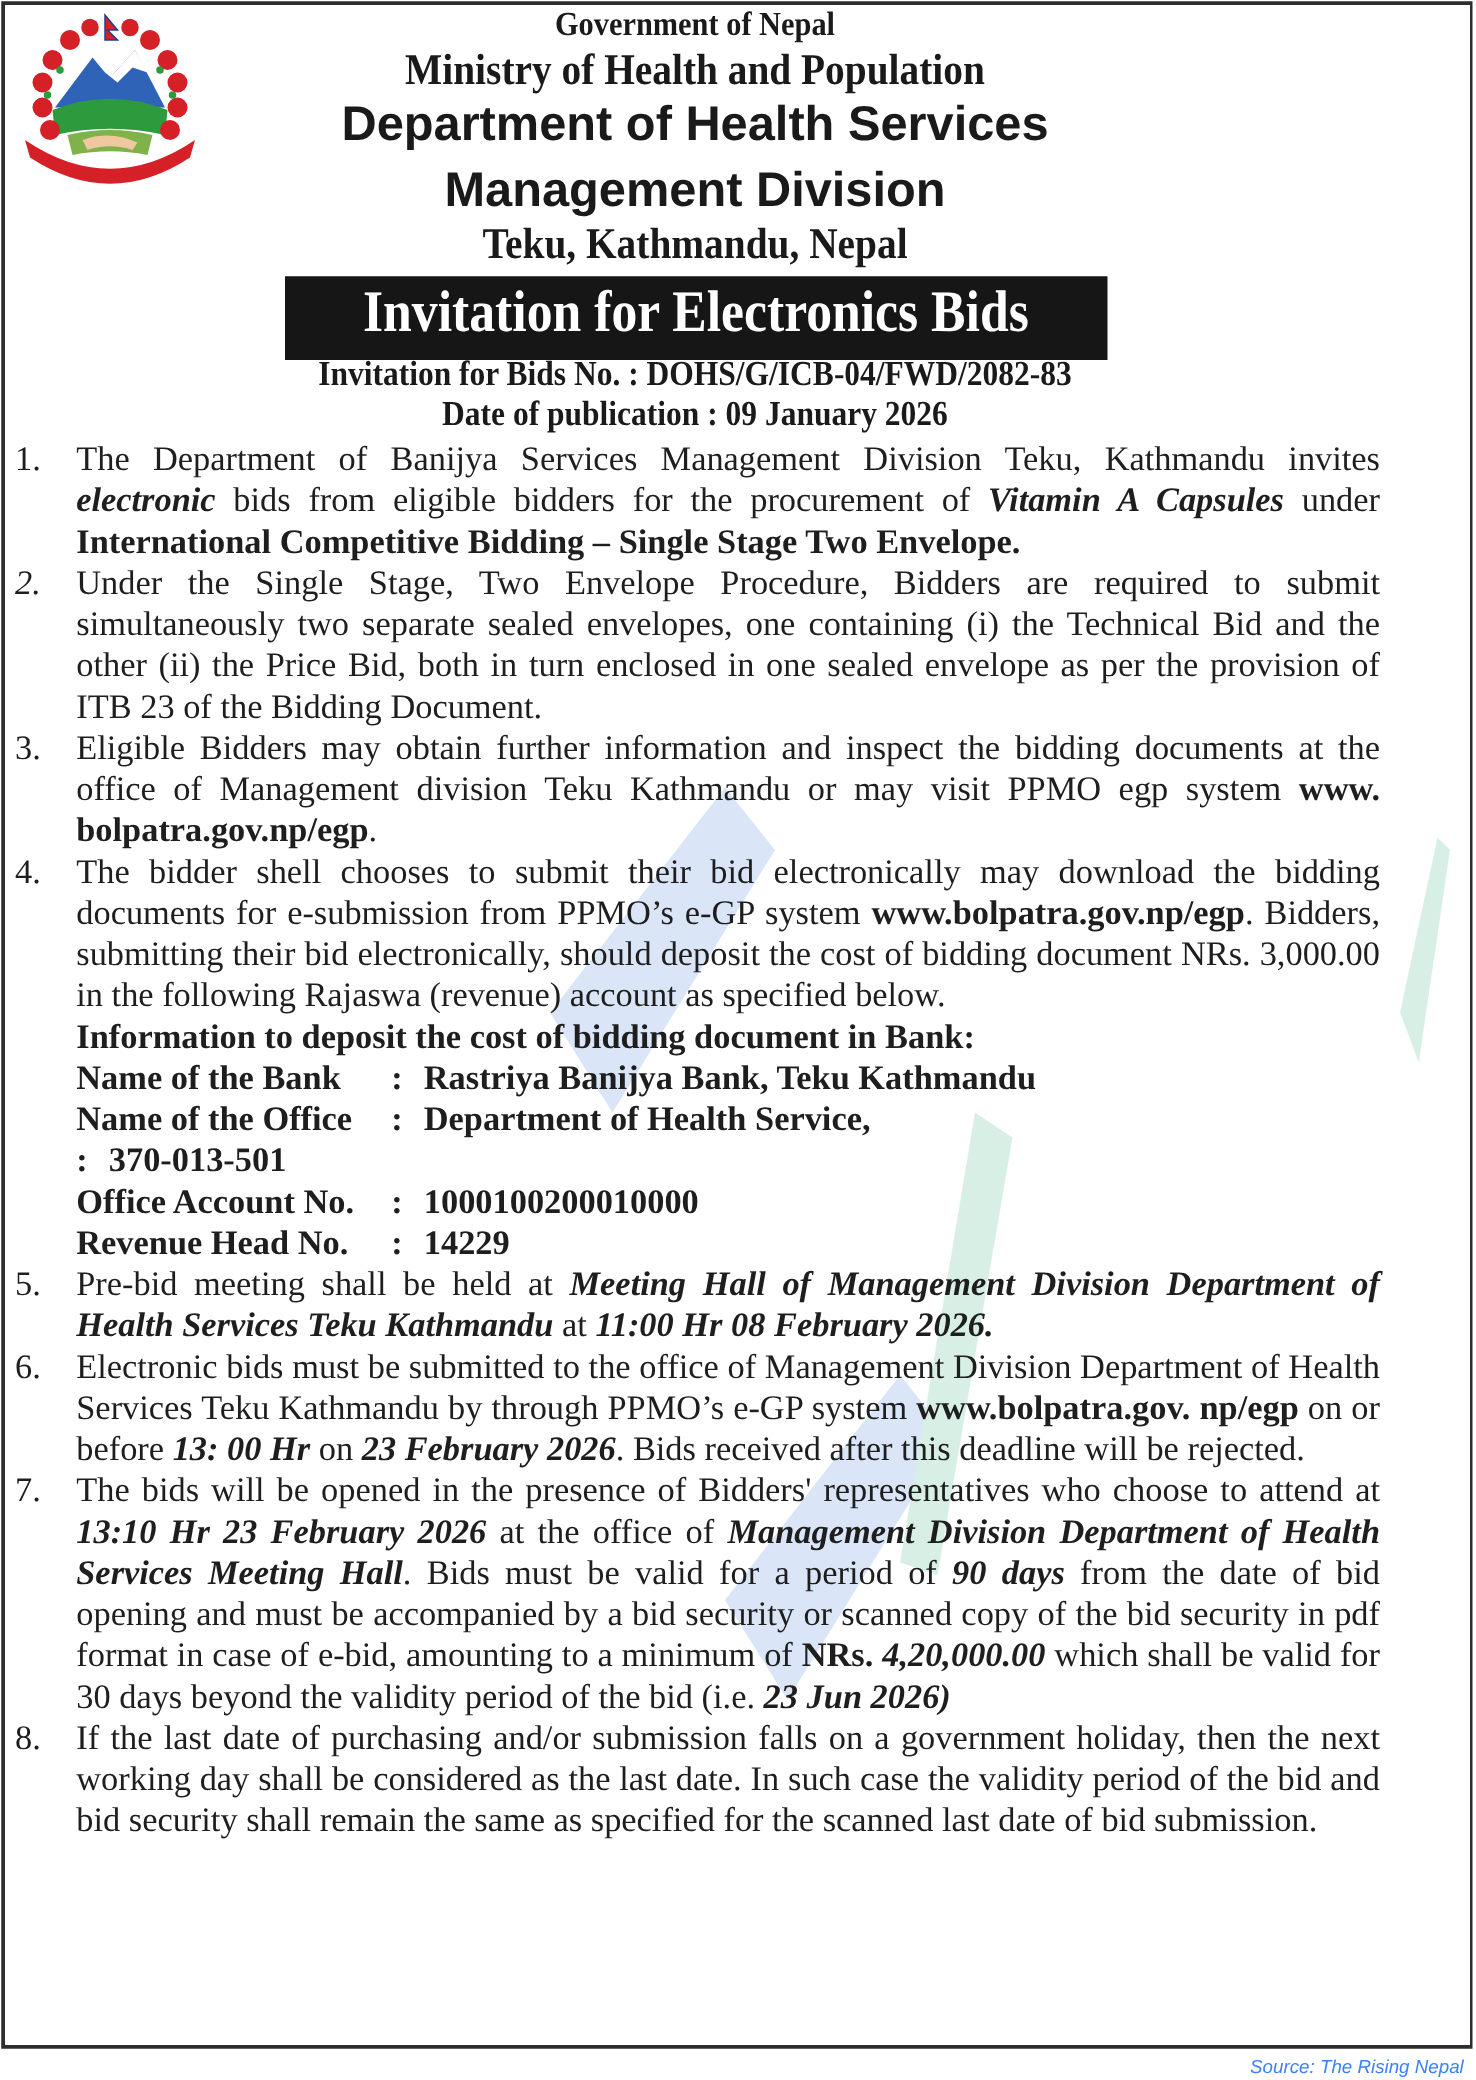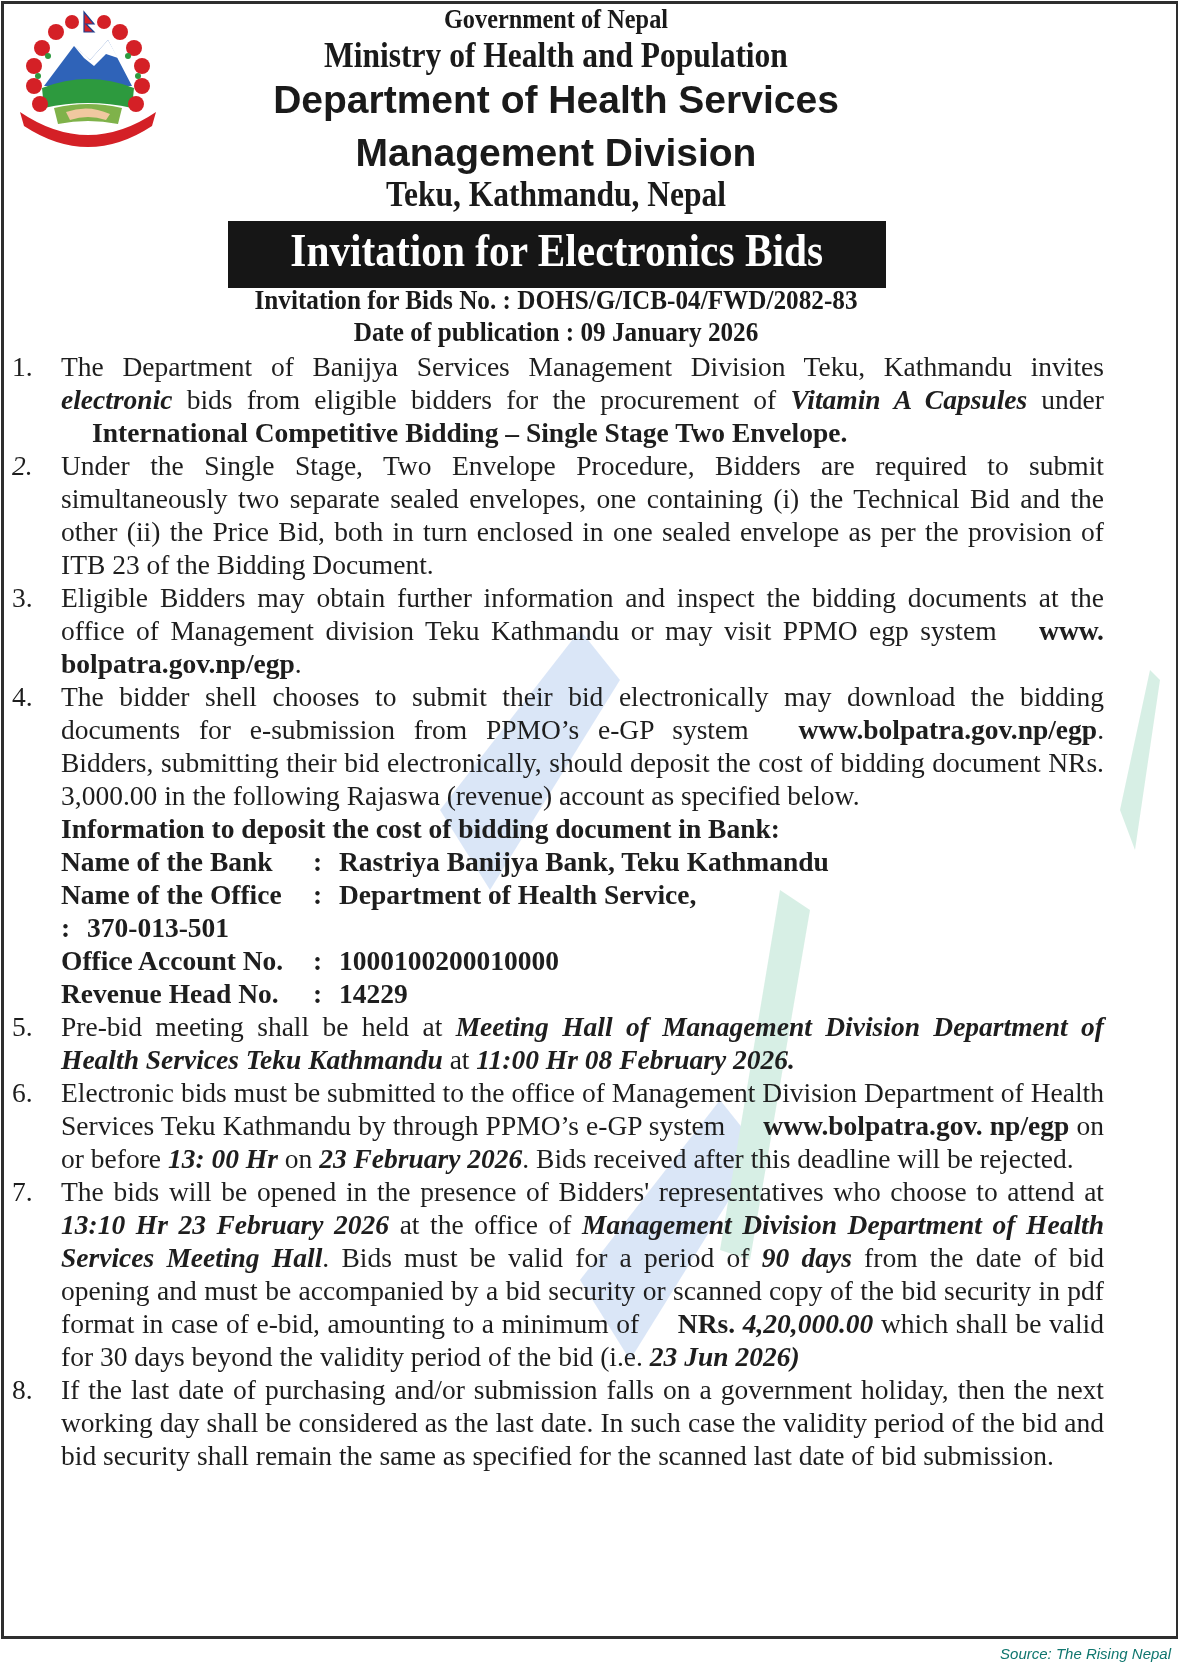--- a/index.html
+++ b/index.html
@@ -27,29 +27,29 @@
   .titlebox span { display: inline-block; transform: scaleX(0.88); }
   .h-ref { top: 286px; font-size: 28px; font-weight: bold; transform: scaleX(0.9); }
   .h-date { top: 318px; font-size: 28px; font-weight: bold; transform: scaleX(0.9); }
   .body {
     position: absolute; left: 10px; top: 350px; width: 1094px;
     font-family: "Liberation Serif", serif; font-size: 27.5px; line-height: 33px; color: #1e1e1e;
   }
   .item { position: relative; padding-left: 51px; text-align: justify; }
   .num { position: absolute; left: 2px; top: 0; }
   .num.it { font-style: italic; }
-  .b { font-weight: bold; margin-left: 31px; }
+  .b { font-weight: bold; }
   .bi { font-weight: bold; font-style: italic; margin-top: 42px; }
   .bank-head { font-weight: bold; padding-left: 51px; }
   .bank-row { display: flex; padding-left: 51px; font-weight: bold; }
   .bank-row .k { width: 252px; }
   .bank-row .c { width: 26px; }
   .source {
     position: absolute; right: 10px; top: 1645px; font-family: "Liberation Sans", sans-serif;
-    font-style: italic; font-size: 15px; color: #0f766e;
+    font-style: italic; font-size: 15px; color: #3b82f6;
   }
   .wm { position: absolute; opacity: 0.18; pointer-events: none; }
 </style>
 </head>
 <body>
 
 <div class="frame"></div>
 
 <svg class="wm" style="left:20px;top:250px" width="1140" height="1350">
   <path d="M420 560 L560 380 L600 430 L470 640 Z" fill="#3a78d8"></path>

